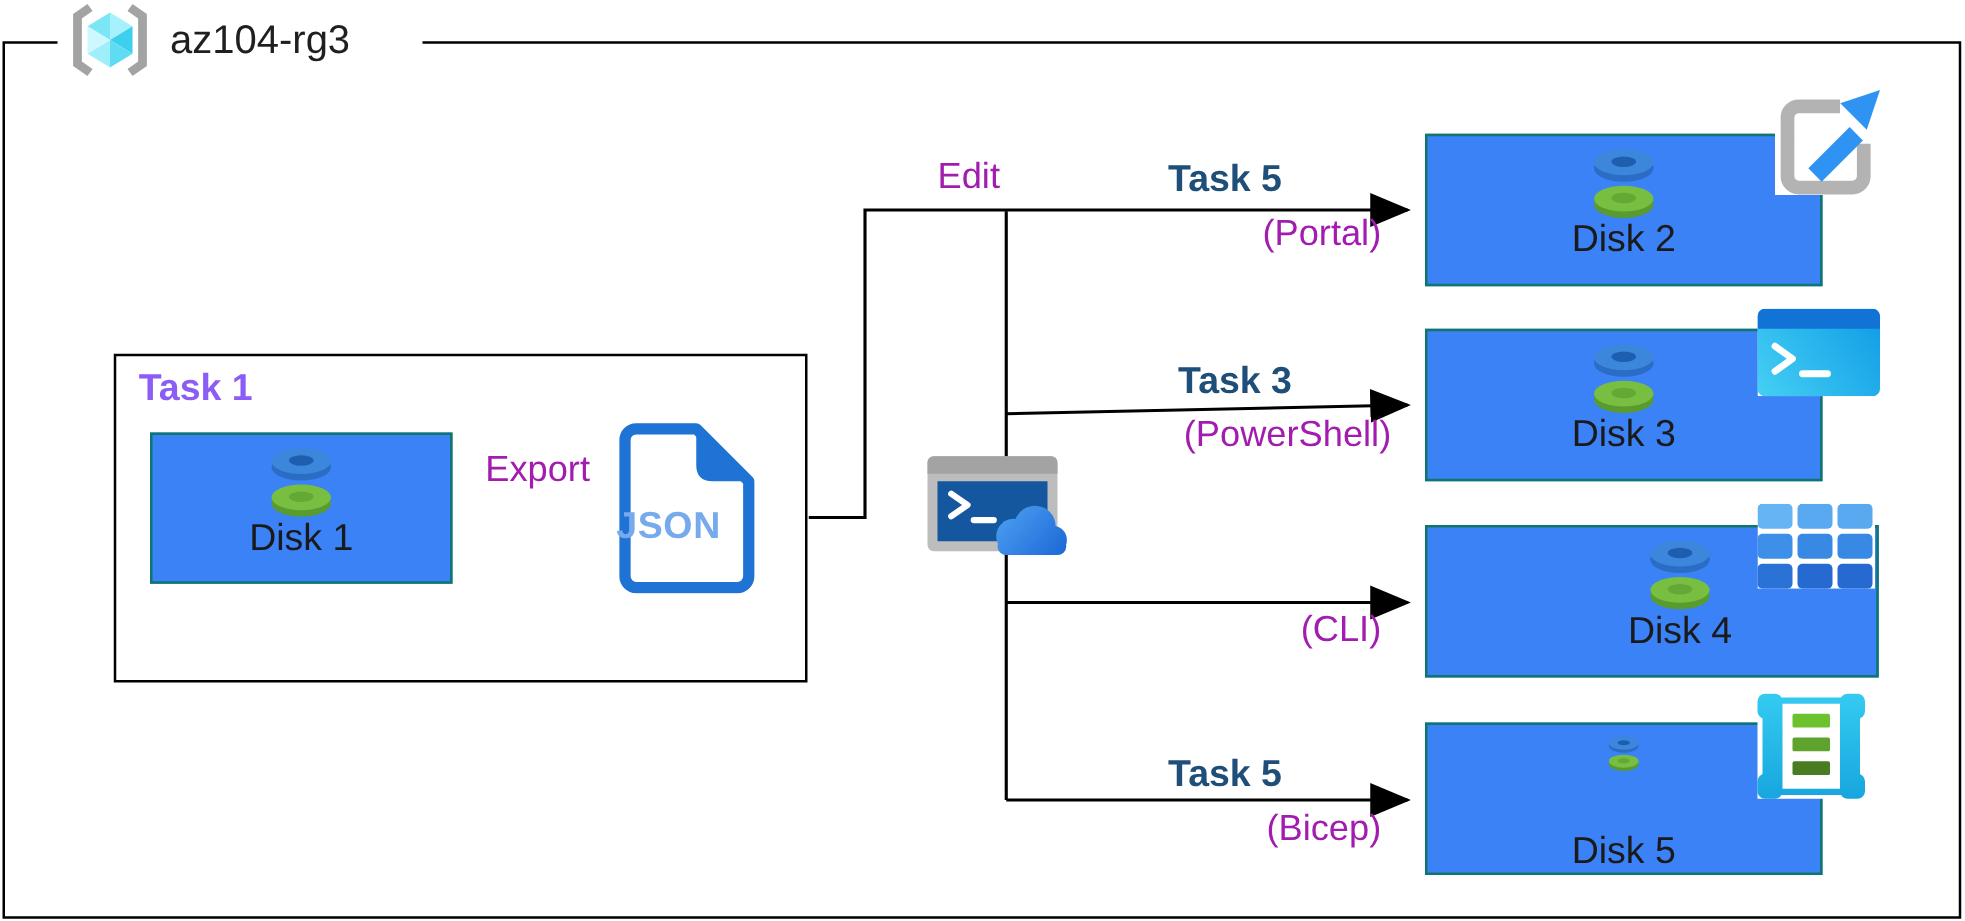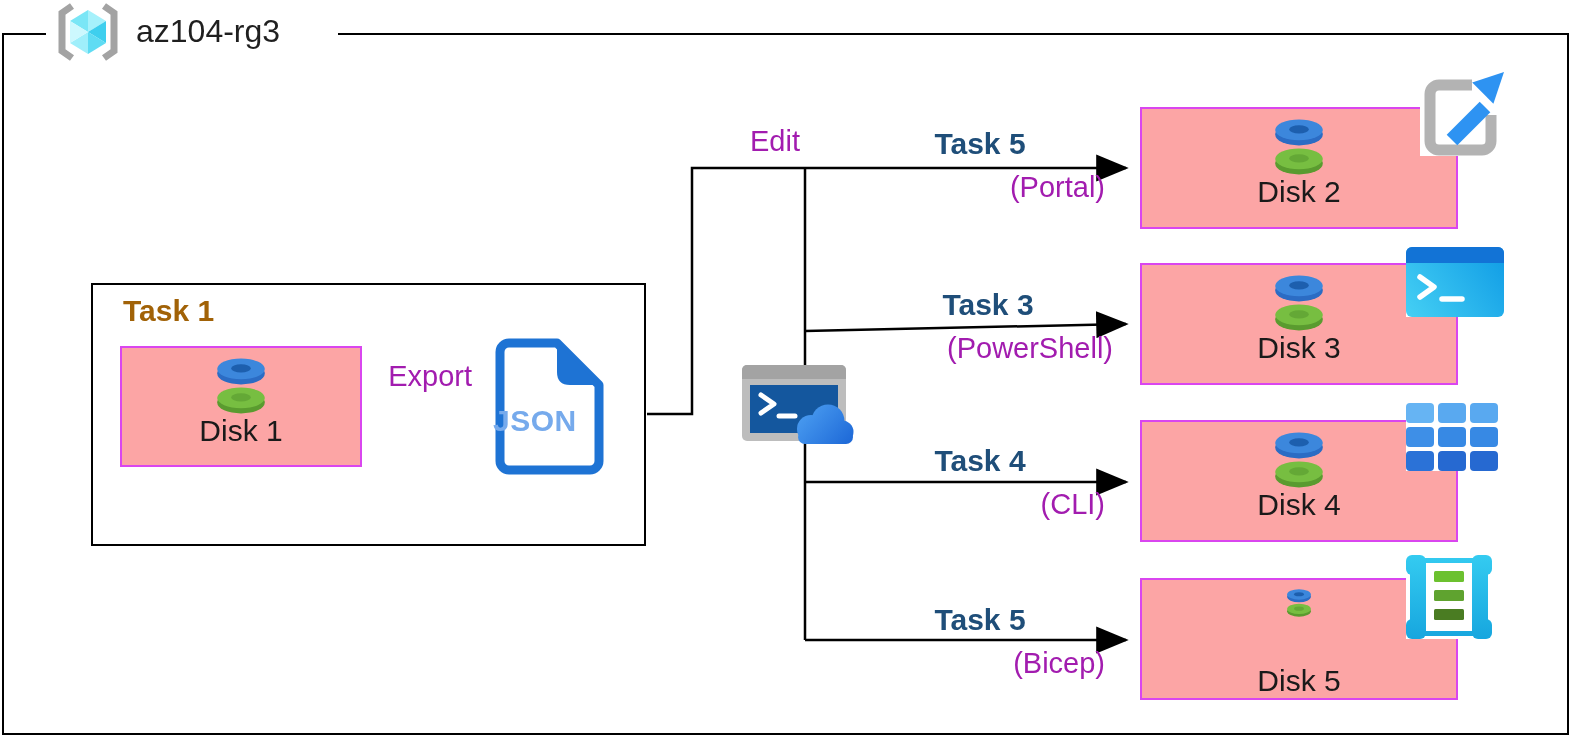--- a/index.html
+++ b/index.html
@@ -5,25 +5,25 @@
   html,body{margin:0;padding:0;background:#fff;}
   .canvas{
     position:relative;width:1572px;height:737px;background:#fff;
     font-family:"Liberation Sans",sans-serif;overflow:hidden;
   }
   .abs{position:absolute;}
   .outer-frame{left:2px;top:33px;width:1563px;height:698px;border:2px solid #000;}
   .border-patch{left:46px;top:27px;width:292px;height:12px;background:#fff;}
   .rg-label{left:136px;top:13px;font-size:32px;color:#1f1f1f;white-space:nowrap;}
   .task1-box{left:91px;top:283px;width:551px;height:259px;border:2.5px solid #000;background:#fff;}
-  .task1-title{left:123px;top:294px;font-size:30px;font-weight:bold;color:#a16207;}
-  .gray-box{background:#fca5a5;border:2px solid #d946ef;display:flex;flex-direction:column;align-items:center;}
+  .task1-title{left:111px;top:294px;font-size:30px;font-weight:bold;color:#8b5cf6;}
+  .gray-box{background:#3b82f6;border:2px solid #0f766e;display:flex;flex-direction:column;align-items:center;}
   .disk1-box{left:120px;top:346px;width:238px;height:117px;}
   .disk-box{left:1140px;width:314px;height:118px;}
-  .disk-box.b0{top:107px;} .disk-box.b1{top:263px;} .disk-box.b2{top:420px;} .disk-box.b3{top:578px;gap:48px;}
+  .disk-box.b0{top:107px;} .disk-box.b1{top:263px;} .disk-box.b2{top:420px;padding-left:45px;} .disk-box.b3{top:578px;gap:48px;}
   .disk-glyph{margin-top:8px;}
   .disk-label{font-size:30px;color:#1a1a1a;margin-top:-2px;}
   .plain{font-size:29px;color:#a21caf;text-align:right;}
   .task-heading{font-size:30px;font-weight:bold;color:#1F4E79;text-align:center;}
   .export-label{left:362px;top:360px;width:110px;}
   .edit-label{left:700px;top:125px;width:100px;}
   .json-badge{left:493px;top:404px;width:114px;font-size:30px;font-weight:bold;color:#76AAEC;letter-spacing:.5px;}
   .template-label{left:466px;top:484px;width:172px;font-size:31px;}
   .t-task.r0{left:895px;top:127px;width:170px;}
   .t-meth.r0{left:855px;top:171px;width:250px;}
@@ -105,21 +105,20 @@
     <path d="M64 5 V34 Q64 47 77 47 H106 Z" fill="#1E73D4"></path>
   </svg>
   <div class="abs json-badge">JSON</div>
 
   <div class="abs plain edit-label">Edit</div>
 
   <div class="abs task-heading t-task r0">Task 5</div>
   <div class="abs plain t-meth r0">(Portal)</div>
   <div class="abs task-heading t-task r1">Task 3</div>
   <div class="abs plain t-meth r1">(PowerShell)</div>
-  <div class="abs task-heading t-task r2">Task 4</div>
   <div class="abs plain t-meth r2">(CLI)</div>
   <div class="abs task-heading t-task r3">Task 5</div>
   <div class="abs plain t-meth r3">(Bicep)</div>
 
   <div class="abs gray-box disk-box b0">
     <svg class="disk-glyph" width="64" height="60" viewBox="0 0 60 58">
         <use href="#disk-sym" xlink:href="#disk-sym"></use>
       </svg>
     <div class="disk-label">Disk 2</div>
   </div>

